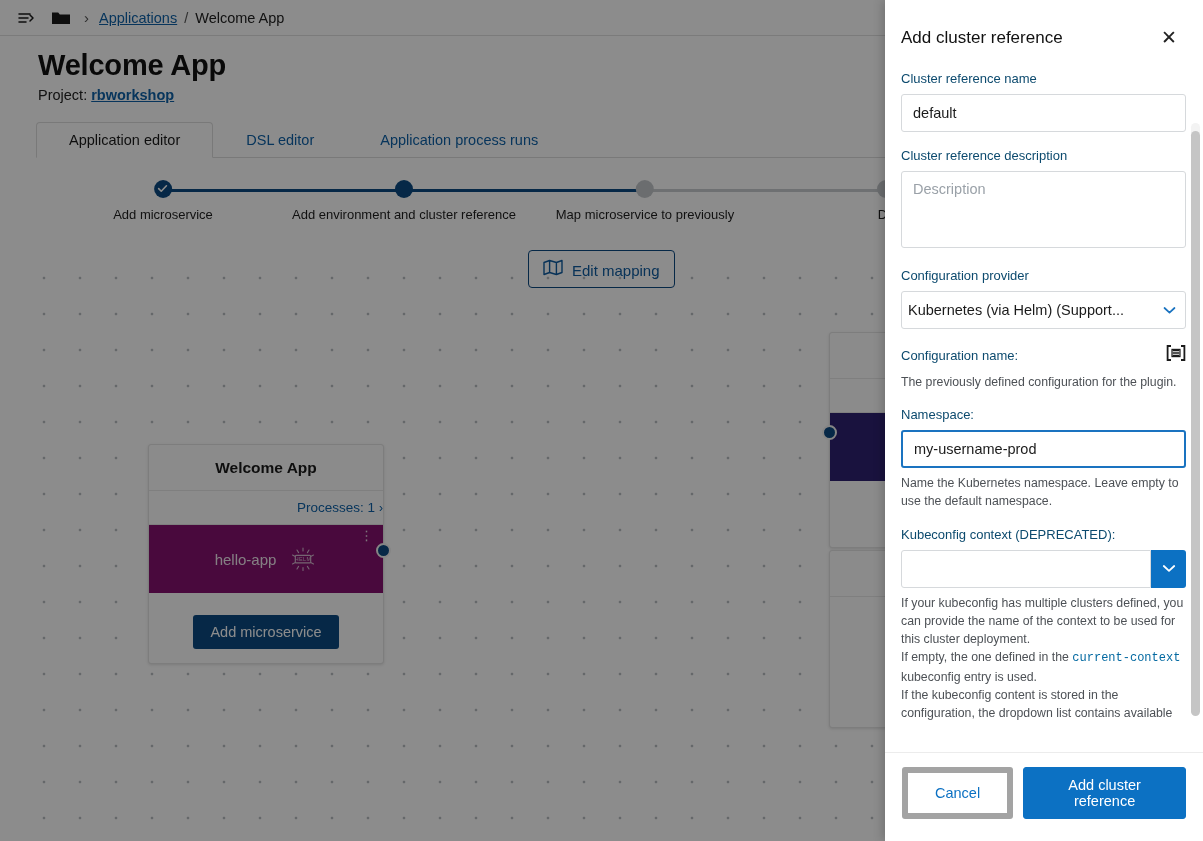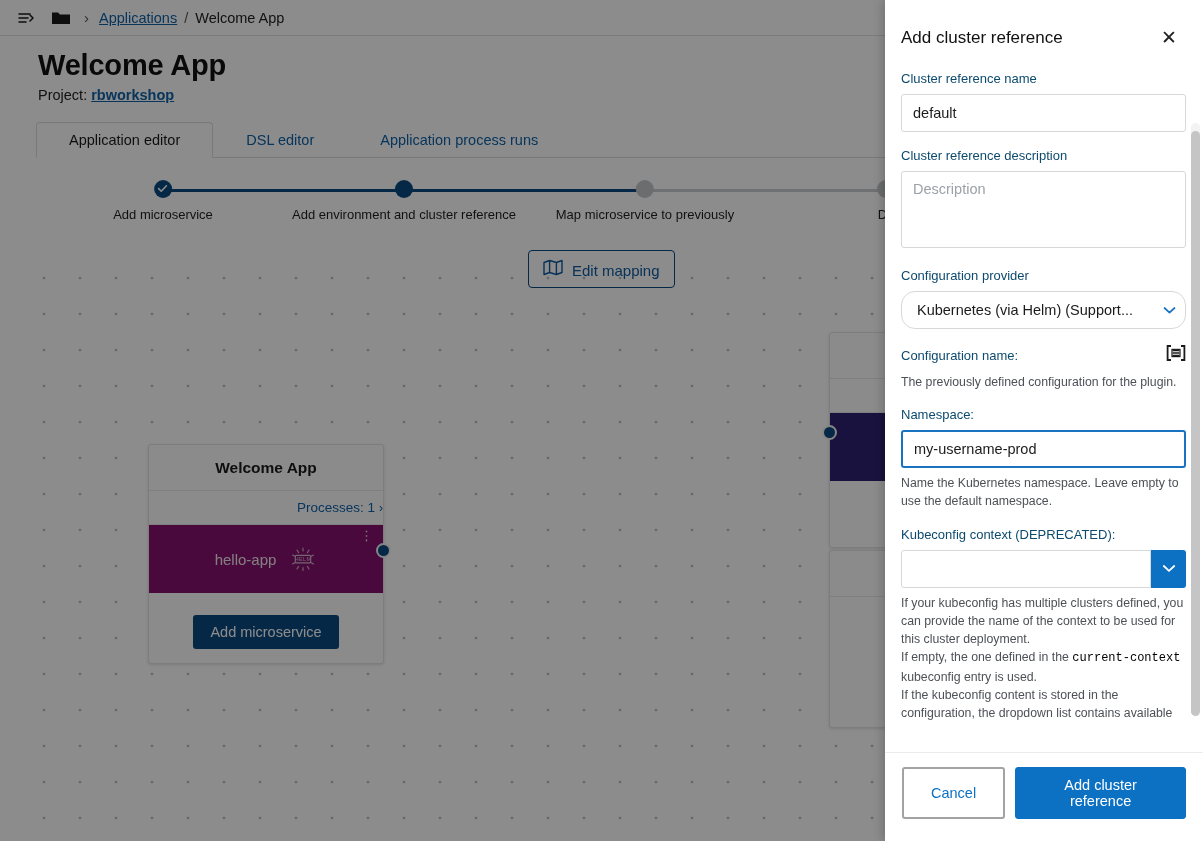--- a/index.html
+++ b/index.html
@@ -155,55 +155,55 @@
   .ta {
     width:100%; height:77px; padding:9px 11px; resize:none;
     border:1px solid #d6d9dc; border-radius:3px;
     font-family:"Liberation Sans", sans-serif; font-size:14.5px; color:#1b1b1b;
     background:#fff; outline:none;
   }
   .ta::placeholder { color:#9aa1a8; }
 
   .sel-wrap { position:relative; }
   .sel {
-    width:100%; height:38px; padding:0 36px 0 15px;
-    border:1px solid #d6d9dc; border-radius:14px;
+    width:100%; height:38px; padding:0 36px 0 6px;
+    border:1px solid #d6d9dc; border-radius:3px;
     font-size:14.5px; color:#1b1b1b; background:#fff;
     display:flex; align-items:center; overflow:hidden; white-space:nowrap;
   }
   .sel-caret {
     position:absolute; right:10px; top:50%; transform:translateY(-50%);
     color:#1a73c0; pointer-events:none;
   }
 
   .combo { display:flex; }
   .combo .inp { border-top-right-radius:0; border-bottom-right-radius:0; }
   .combo-btn {
     width:40px; height:38px; background:#0c71c3; border:none;
     border-top-right-radius:3px; border-bottom-right-radius:3px;
     display:flex; align-items:center; justify-content:center; cursor:pointer;
   }
   .hint { font-size:12.3px; color:#4d5156; line-height:1.48; margin-top:6px; }
   .hint code {
-    font-family:"Liberation Mono", monospace; color:#000000; font-size:12px;
+    font-family:"Liberation Mono", monospace; color:#0369a1; font-size:12px;
   }
   .bracket-ico { color:#1b1b1b; }
 
   
   .pscroll { position:absolute; right:3px; top:62px; width:9px; height:592px; }
   .pscroll-track { width:9px; height:100%; background:#f3f3f3; border-radius:5px; }
   .pscroll-thumb { position:absolute; left:0; top:8px; width:9px; height:585px; background:#c5c5c5; border-radius:5px; }
 
   .panel-foot {
     display:flex; justify-content:flex-end; gap:10px;
     padding:14px 17px 22px; border-top:1px solid #ececec;
   }
   .btn-ghost {
     padding:9px 27px; background:#fff; color:#0c71c3;
-    border:2px solid #a3a3a3; border-radius:3px; font-size:14.5px; cursor:pointer;
+    border:6px solid #a3a3a3; border-radius:3px; font-size:14.5px; cursor:pointer;
     font-family:"Liberation Sans", sans-serif;
   }
   .btn-primary {
     padding:9px 16px; background:#0c71c3; color:#fff;
     border:1px solid #0c71c3; border-radius:3px; font-size:14.5px; cursor:pointer;
     font-family:"Liberation Sans", sans-serif;
   }
 </style>
 </head>
 <body>

